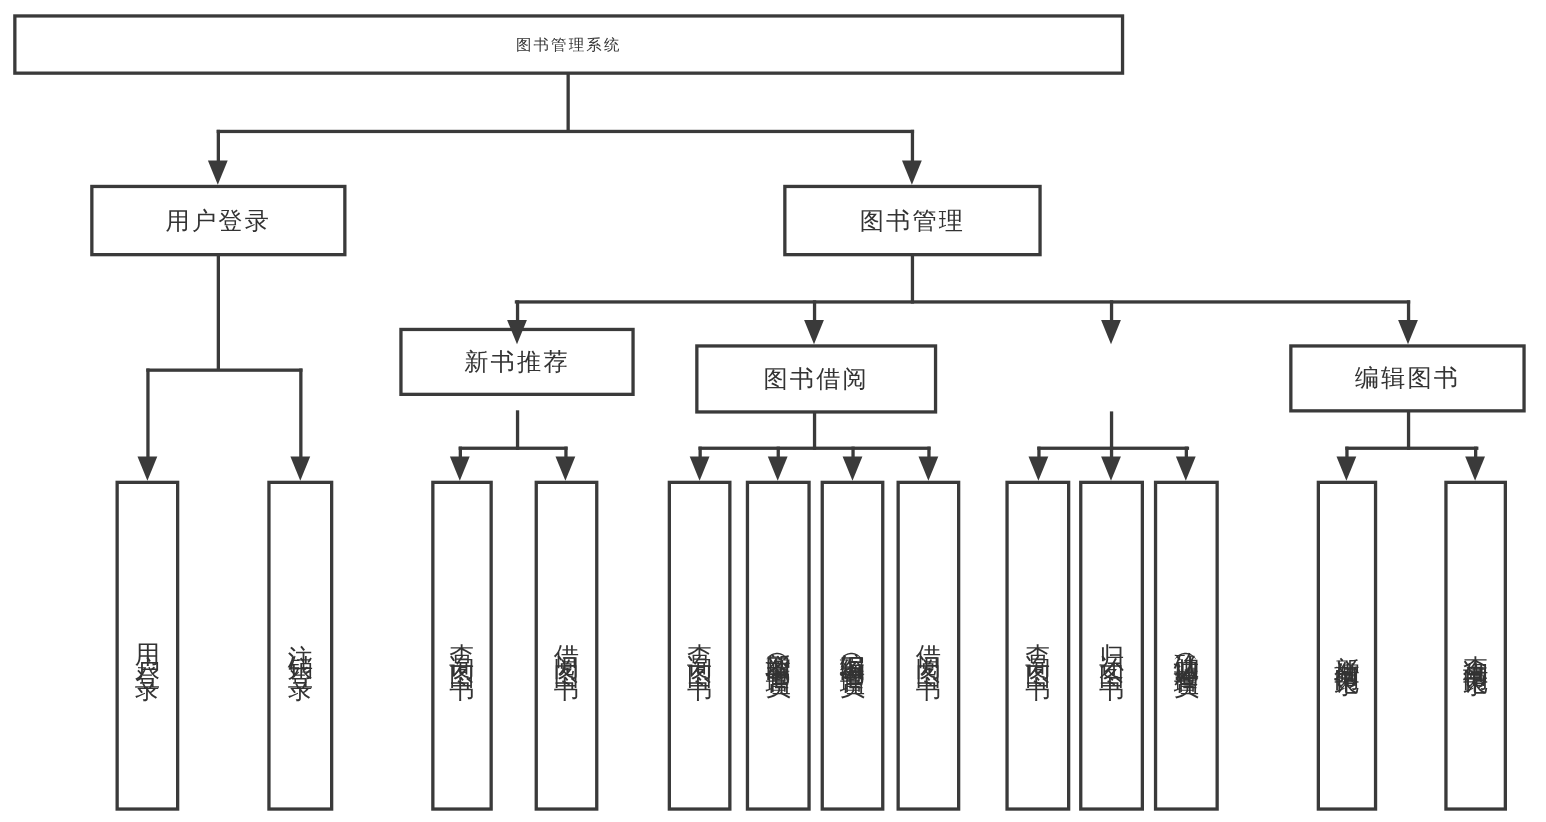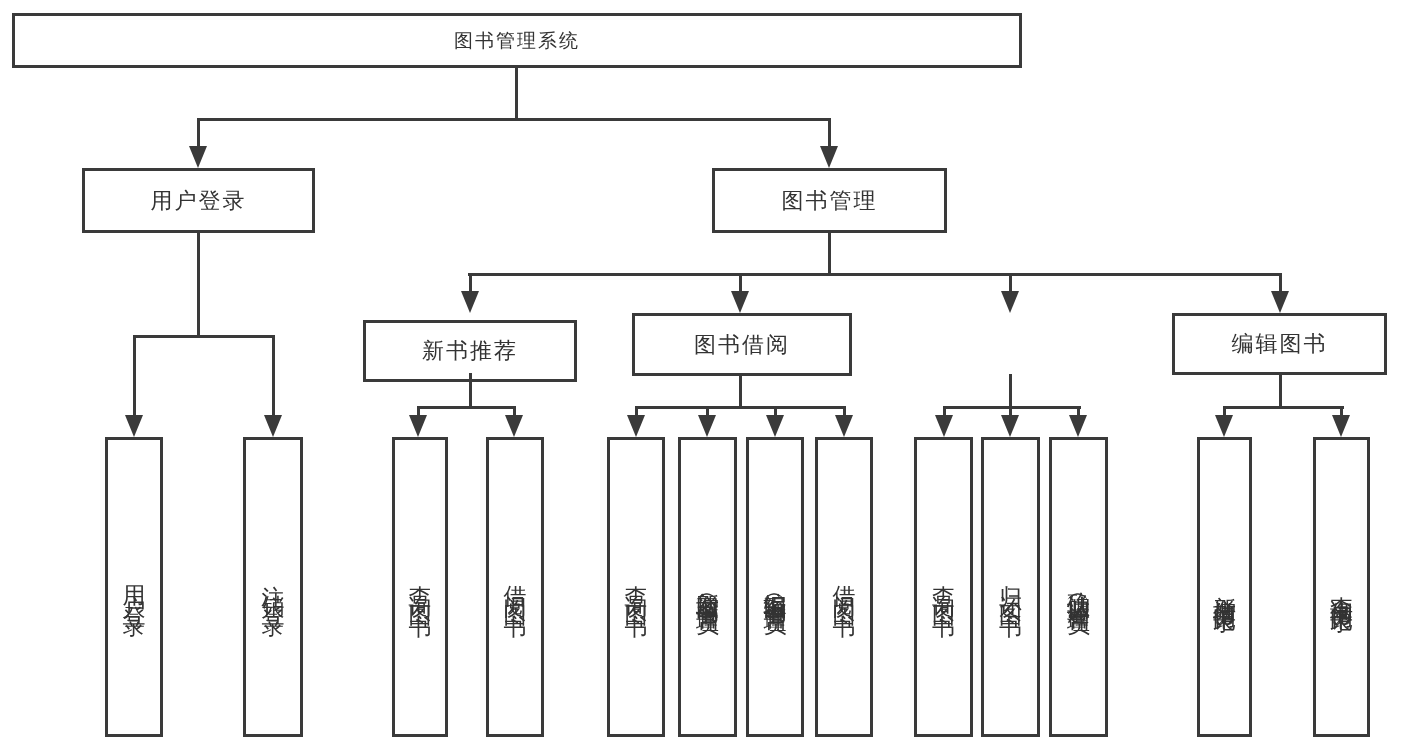--- a/index.html
+++ b/index.html
@@ -5,21 +5,21 @@
   html,body{margin:0;padding:0;background:#ffffff;}
   .canvas{
     position:relative;width:1405px;height:747px;background:#ffffff;overflow:hidden;
     font-family:"Liberation Sans","DejaVu Sans",sans-serif;color:#333333;
   }
   .node{
     position:absolute;box-sizing:border-box;border:3px solid #3a3a3a;background:#ffffff;
     display:flex;align-items:center;justify-content:center;
   }
   .node .lbl{font-size:22px;letter-spacing:2px;color:#333333;white-space:nowrap;}
-  .root .lbl{font-size:19px;}
+  .root .lbl{font-size:14px;}
   .leaf{top:437px;height:300px;}
   .leaf .lbl{
     writing-mode:vertical-rl;text-orientation:mixed;
     font-size:23px;letter-spacing:10px;white-space:nowrap;line-height:1;
   }
   .leaf .lbl.tight{letter-spacing:3px;}
   .hline{position:absolute;height:3px;background:#3a3a3a;}
   .vline{position:absolute;width:3px;background:#3a3a3a;}
   .arrow{
     position:absolute;width:0;height:0;
@@ -41,21 +41,21 @@
   </div>
 
   <div class="node" style="left:82px;top:168px;width:233px;height:65px;">
     <span class="lbl">用户登录</span>
   </div>
 
   <div class="node" style="left:712px;top:168px;width:235px;height:65px;">
     <span class="lbl">图书管理</span>
   </div>
 
-  <div class="node" style="left:363px;top:320px;width:214px;height:62px;">
+  <div class="node" style="left:363px;top:298px;width:214px;height:62px;">
     <span class="lbl">新书推荐</span>
   </div>
 
   <div class="node" style="left:632px;top:313px;width:220px;height:63px;">
     <span class="lbl">图书借阅</span>
   </div>
 
 
   <div class="node" style="left:1172px;top:313px;width:215px;height:62px;">
     <span class="lbl">编辑图书</span>

